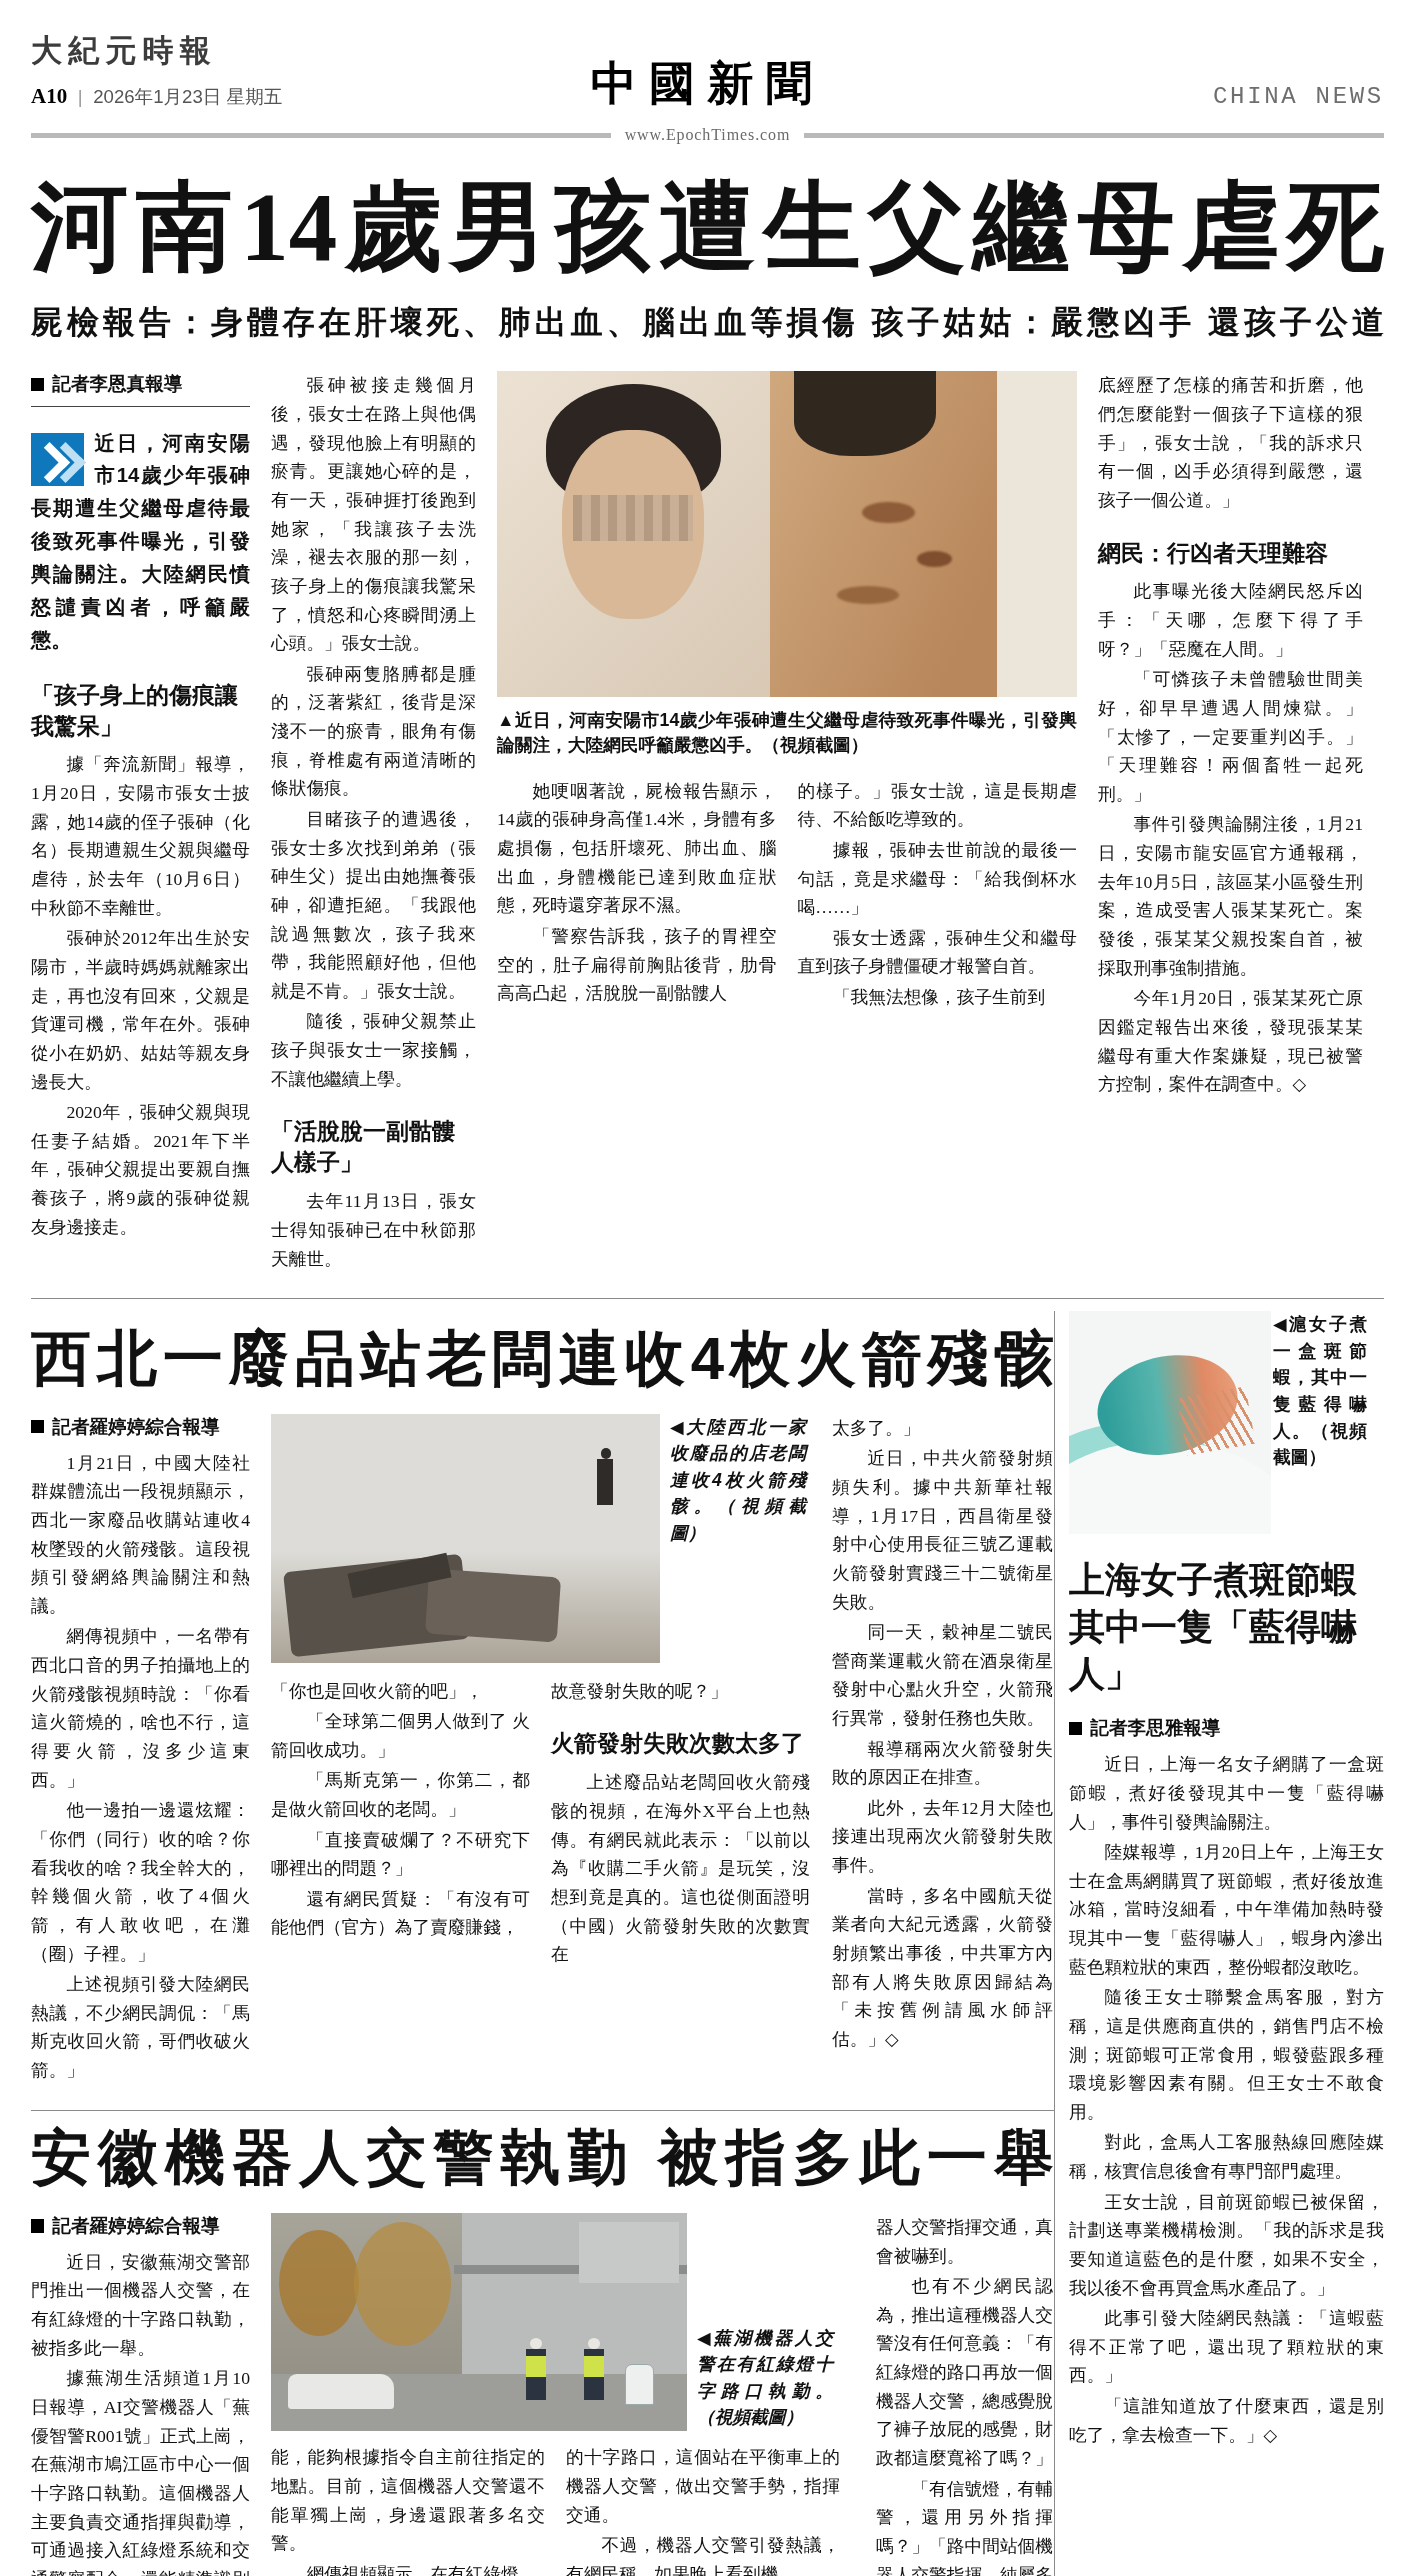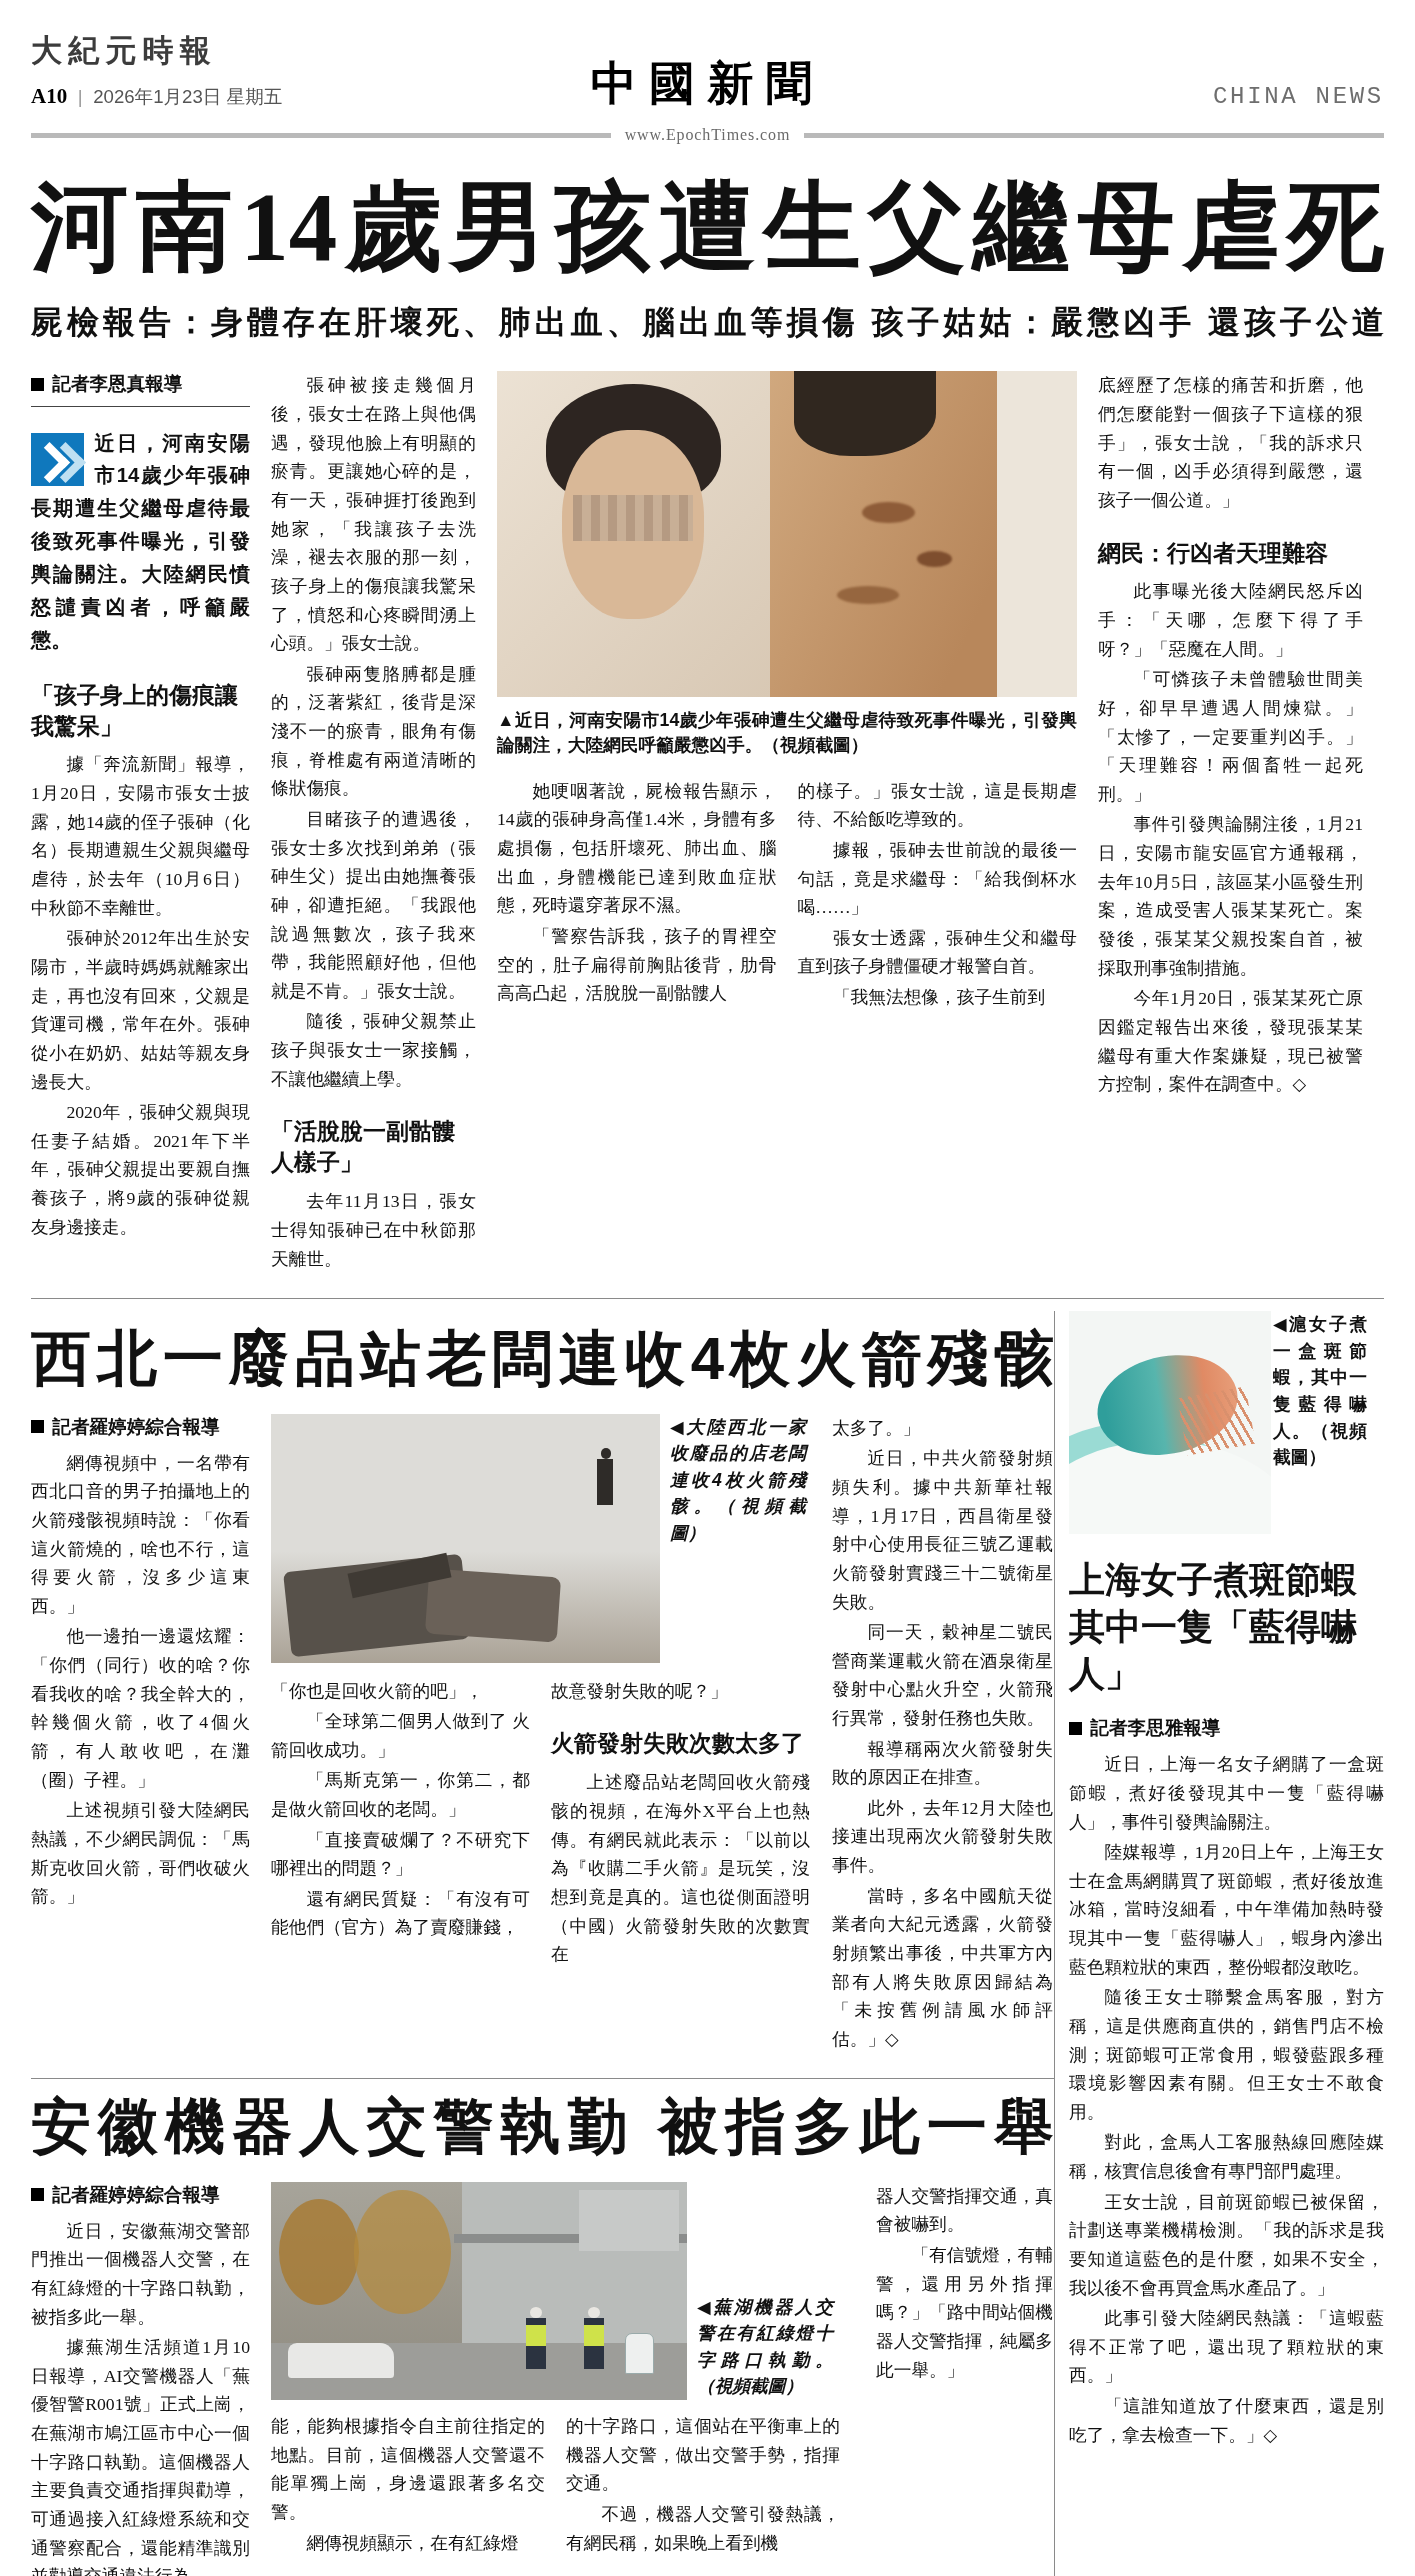--- a/index.html
+++ b/index.html
@@ -233,20 +233,21 @@
   <div class="lower">
     <div class="lower-left">
 
       <h2 class="sub-headline">西北一廢品站老闆連收4枚火箭殘骸</h2>
       <div class="story2-row">
         <div class="r-colA">
           <div class="byline">
             <span class="sq"></span>
             <span>記者羅婷婷綜合報導</span>
           </div>
+          <p class="bp">1月21日，中國大陸社群媒體流出一段視頻顯示，西北一家廢品收購站連收4枚墜毀的火箭殘骸。這段視頻引發網絡輿論關注和熱議。</p>
           <p class="bp">網傳視頻中，一名帶有西北口音的男子拍攝地上的火箭殘骸視頻時說：「你看這火箭燒的，啥也不行，這得要火箭，沒多少這東西。」</p>
           <p class="bp">他一邊拍一邊還炫耀：「你們（同行）收的啥？你看我收的啥？我全幹大的，幹幾個火箭，收了4個火箭，有人敢收吧，在灘（圈）子裡。」</p>
           <p class="bp">上述視頻引發大陸網民熱議，不少網民調侃：「馬斯克收回火箭，哥們收破火箭。」</p>
         </div>
         <div class="r-colC">
           <div class="photo-cap-row">
             <div class="rocket-photo">
               <div class="deb1"></div>
                 <div class="deb2"></div>
                 <div class="deb3"></div>
@@ -314,20 +315,21 @@
               <p class="bp">網傳視頻顯示，在有紅綠燈</p>
             </div>
             <div style="width:274px;">
               <p class="bp ni">的十字路口，這個站在平衡車上的機器人交警，做出交警手勢，指揮交通。</p>
               <p class="bp">不過，機器人交警引發熱議，有網民稱，如果晚上看到機</p>
             </div>
           </div>
         </div>
         <div class="t-colD">
           <p class="bp ni">器人交警指揮交通，真會被嚇到。</p>
+          <p class="bp">也有不少網民認為，推出這種機器人交警沒有任何意義：「有紅綠燈的路口再放一個機器人交警，總感覺脫了褲子放屁的感覺，財政都這麼寬裕了嗎？」</p>
           <p class="bp">「有信號燈，有輔警，還用另外指揮嗎？」「路中間站個機器人交警指揮，純屬多此一舉。」</p>
 
         </div>
       </div>
     </div>
 
     <div class="aside">
       <div class="sh-row">
         <div class="shrimp-photo">
           <div class="plate"></div>

